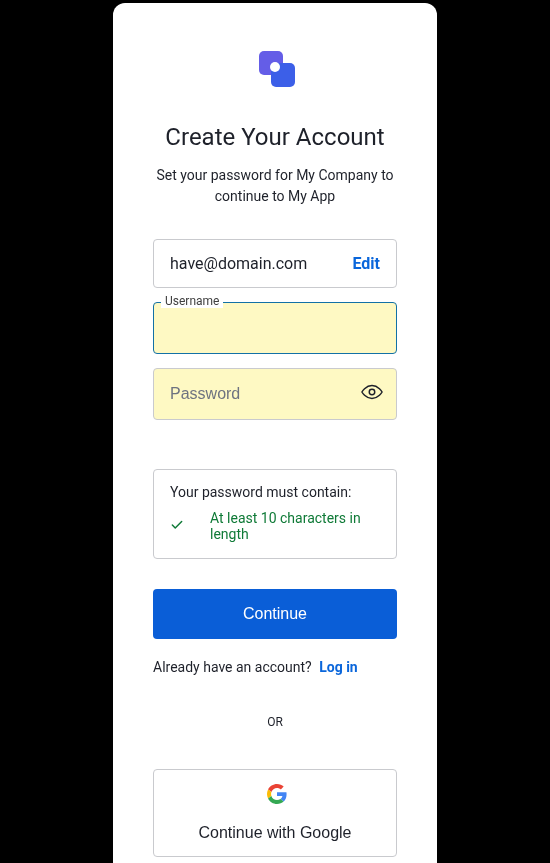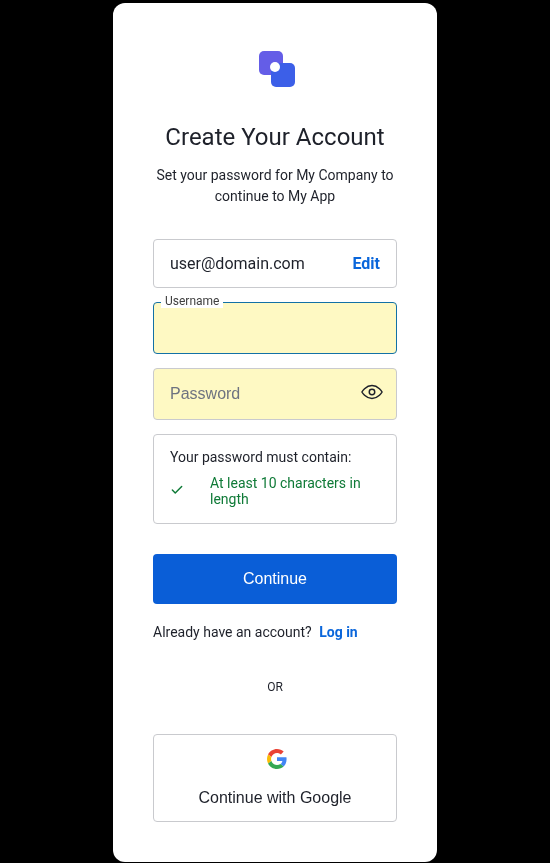--- a/index.html
+++ b/index.html
@@ -109,20 +109,21 @@
       transform: translateY(-50%);
       cursor: pointer;
       color: #1e212a;
     }
     .rules-box {
       width: 100%;
       border: 1px solid #c9cace;
       border-radius: 4px;
       padding: 14px 20px 16px 16px;
       margin-bottom: 30px;
+      margin-top: 35px;
     }
     .rules-title {
       font-size: 14px;
       color: #1e212a;
       margin-bottom: 10px;
     }
     .rule-item {
       display: flex;
       align-items: center;
       gap: 26px;
@@ -212,21 +213,21 @@
       <rect x="8" y="8" width="24" height="24" rx="5" fill="#645DE7"></rect>
       <rect x="20" y="20" width="24" height="24" rx="5" fill="#3C5FE8"></rect>
       <circle cx="24" cy="24" r="5" fill="#fff"></circle>
     </svg>
   </div>
 
   <h1 class="title">Create Your Account</h1>
   <p class="subtitle">Set your password for My Company to continue to My App</p>
 
   <div class="email-row">
-    <span class="email-value">user@domain.com</span>
+    <span class="email-value">have@domain.com</span>
     <a class="edit-link">Edit</a>
   </div>
 
   <div class="field-group focused">
     <span class="field-label">Username</span>
     <input class="field-input" type="text" value="" style="">
   </div>
 
   <div class="password-wrap">
     <input class="field-input" type="password" placeholder="Password" style="">

